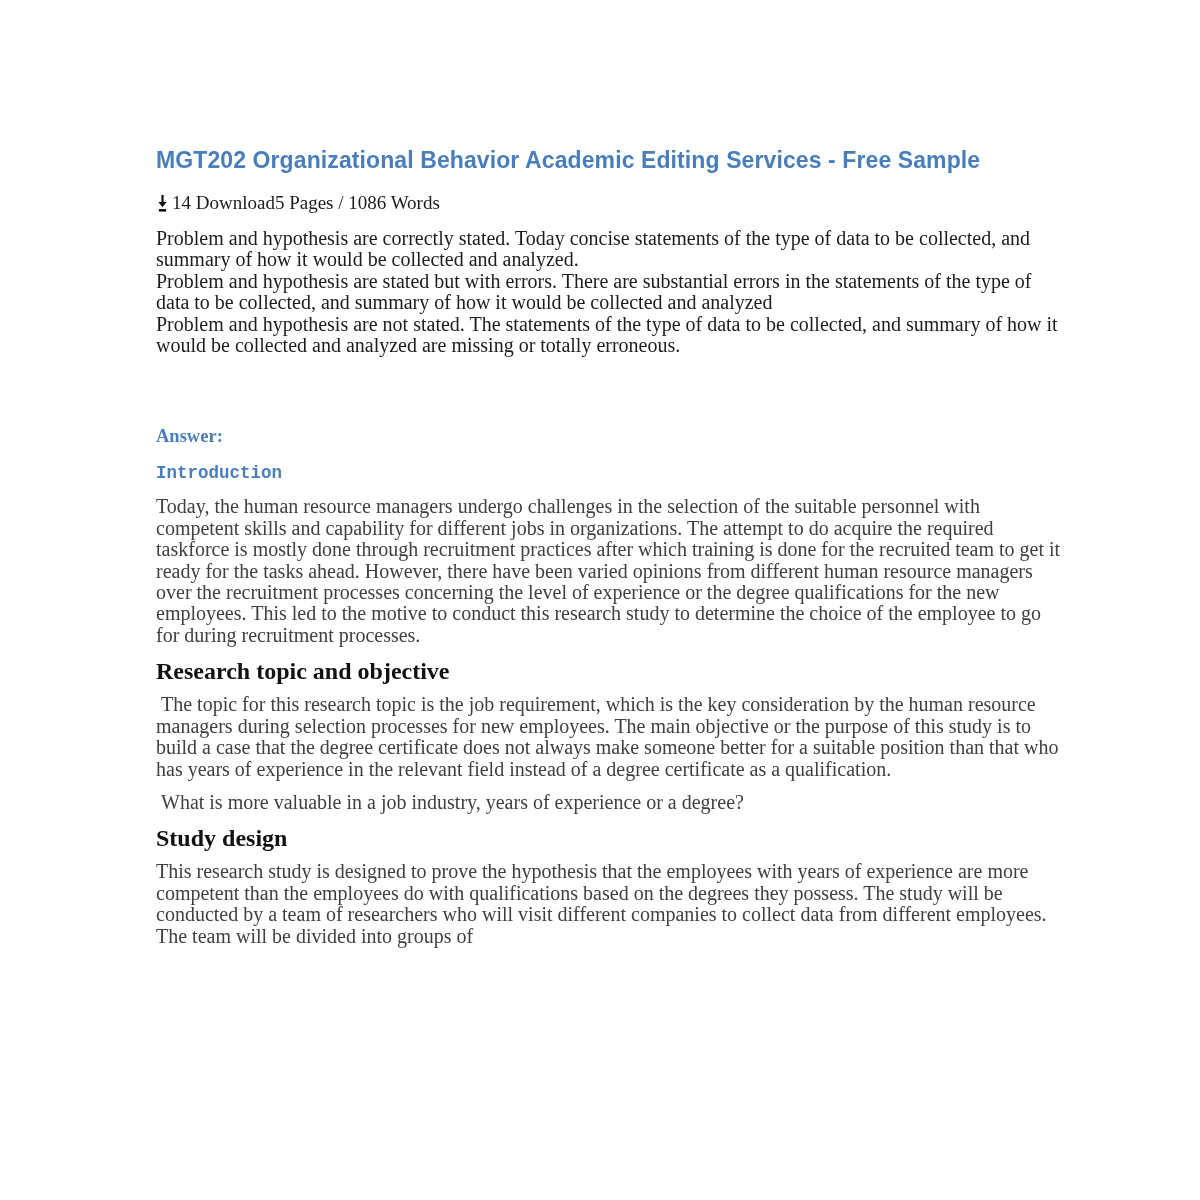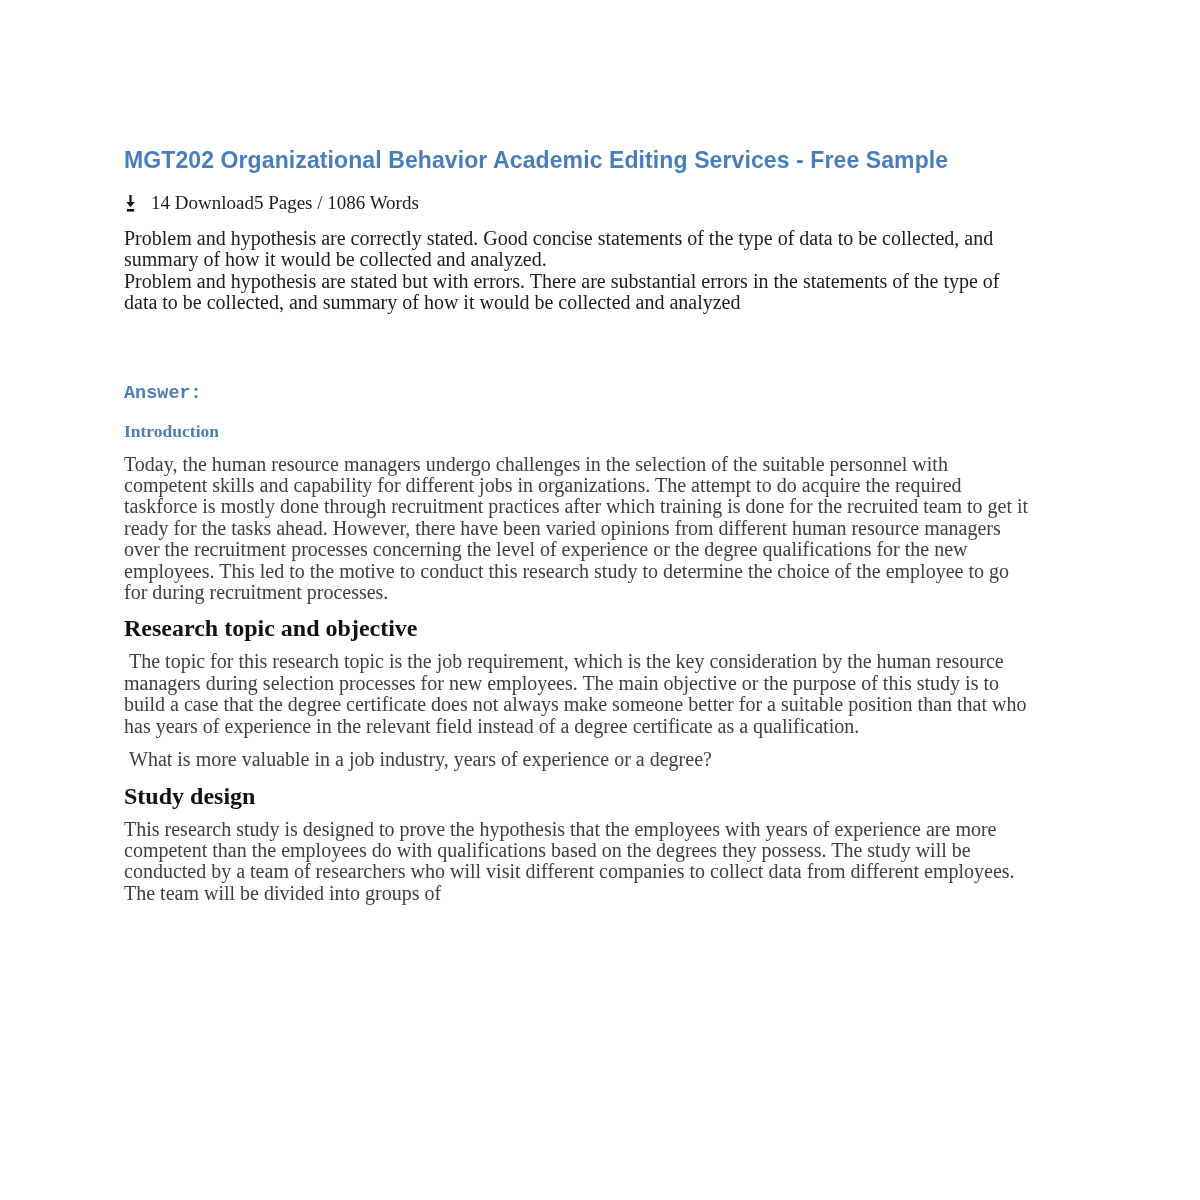--- a/index.html
+++ b/index.html
@@ -15,21 +15,21 @@
     font-family: "Liberation Serif", serif;
     color: #1c1c1c;
   }
   .page {
     position: absolute;
     inset: 0;
     background: #ffffff;
   }
   .content {
     position: absolute;
-    left: 124px;
+    left: 156px;
     top: 145px;
     width: 912px;
   }
   .doc-title {
     margin: 0;
     max-width: 880px;
     font-family: "Liberation Sans", sans-serif;
     font-weight: 700;
     font-size: 23px;
     line-height: 30px;
@@ -40,43 +40,43 @@
     display: flex;
     align-items: center;
     margin-top: 17px;
     font-size: 19px;
     line-height: 22px;
     color: #1c1c1c;
   }
   .meta .dl {
     display: flex;
     align-items: center;
-    gap: 14px;
+    gap: 3px;
     cursor: pointer;
   }
   .dl-icon svg { display: block; }
   .meta .pages {
   }
   .rubric {
     margin-top: 14px;
     font-size: 20px;
     line-height: 21.4px;
   }
   .rubric .rline { margin: 0; }
   .answer {
     margin: 69px 0 0 0;
-    font-family: Liberation Mono, monospace;
+    font-family: Liberation Serif, serif;
     font-weight: 700;
     font-size: 18.5px;
     line-height: 22px;
     color: #4a7ebb;
   }
   .sub-blue {
     margin: 16px 0 0 0;
-    font-family: Liberation Serif, serif;
+    font-family: Liberation Mono, monospace;
     font-weight: 700;
     font-size: 17.5px;
     line-height: 21px;
     color: #4a7ebb;
   }
   .h-serif {
     margin: 14px 0 0 0;
     font-family: "Liberation Serif", serif;
     font-weight: 700;
     font-size: 24px;
@@ -106,22 +106,23 @@
             <polygon points="2.4,8 10.6,8 6.5,13.2" fill="#111"></polygon>
             <rect x="2.9" y="15" width="7.2" height="2.6" fill="#111"></rect>
           </svg>
         </span>
         <span>14 Download</span>
       </div>
       <span class="pages">5 Pages / 1086 Words</span>
     </div>
 
     <div class="rubric">
-      <div class="rline">Problem and hypothesis are correctly stated. Good concise statements of the type of data to be collected, and summary of how it would be collected and analyzed.</div>
+      <div class="rline">Problem and hypothesis are correctly stated. Today concise statements of the type of data to be collected, and summary of how it would be collected and analyzed.</div>
       <div class="rline">Problem and hypothesis are stated but with errors. There are substantial errors in the statements of the type of data to be collected, and summary of how it would be collected and analyzed</div>
+      <div class="rline">Problem and hypothesis are not stated. The statements of the type of data to be collected, and summary of how it would be collected and analyzed are missing or totally erroneous.</div>
     </div>
 
     <h2 class="answer">Answer:</h2>
 
     <h3 class="sub-blue">Introduction</h3>
     <p class="body">Today, the human resource managers undergo challenges in the selection of the suitable personnel with competent skills and capability for different jobs in organizations. The attempt to do acquire the required taskforce is mostly done through recruitment practices after which training is done for the recruited team to get it ready for the tasks ahead. However, there have been varied opinions from different human resource managers over the recruitment processes concerning the level of experience or the degree qualifications for the new employees. This led to the motive to conduct this research study to determine the choice of the employee to go for during recruitment processes.</p>
 
     <h3 class="h-serif">Research topic and objective</h3>
     <p class="body">&nbsp;The topic for this research topic is the job requirement, which is the key consideration by the human resource managers during selection processes for new employees. The main objective or the purpose of this study is to build a case that the degree certificate does not always make someone better for a suitable position than that who has years of experience in the relevant field instead of a degree certificate as a qualification.</p>
 

